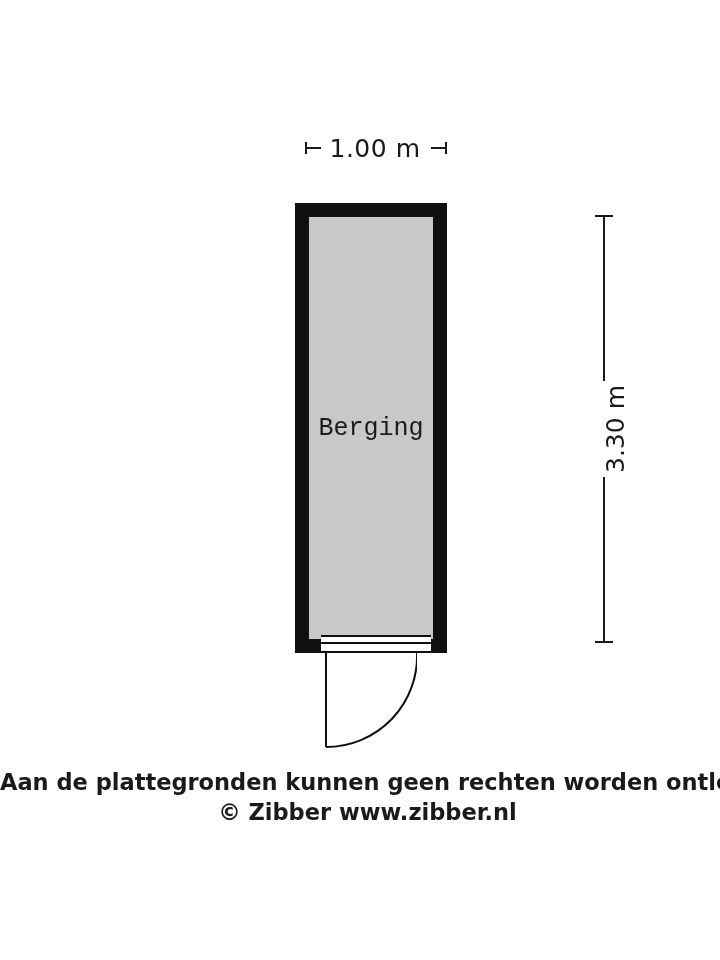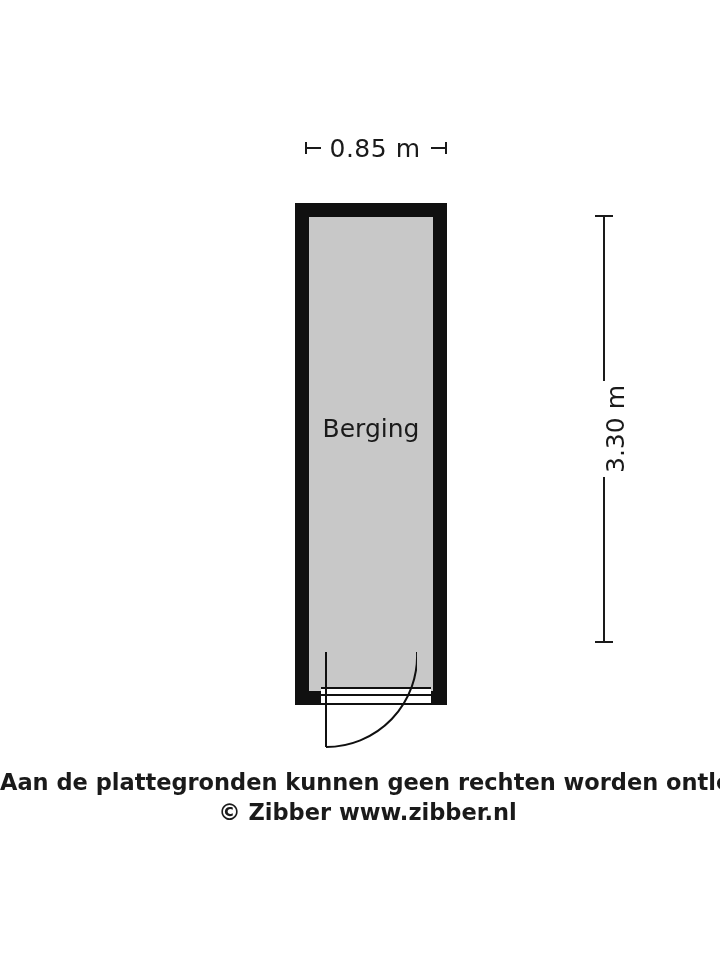--- a/index.html
+++ b/index.html
@@ -61,21 +61,22 @@
   }
   .tick-left .tick-v-cap { left: 0; }
   .tick-right .tick-v-cap { right: 0; }
 
   
   .plan {
     position: absolute;
     left: 295px;
     top: 203px;
     width: 152px;
-    height: 502px;
+    height: 450px;
+    font-family: Liberation Mono, monospace;
   }
   .wall-outline {
     position: absolute;
     inset: 0;
     background: #101010;
   }
   .room-fill {
     position: absolute;
     left: 14px;
     top: 14px;
@@ -186,21 +187,21 @@
   }
 </style>
 </head>
 <body>
 
 <div class="dim-top">
   <span class="tick-left">
     <span class="tick-h-line"></span>
       <span class="tick-v-cap"></span>
   </span>
-  <span class="dim-label">0.85 m</span>
+  <span class="dim-label">1.00 m</span>
   <span class="tick-right">
     <span class="tick-h-line"></span>
       <span class="tick-v-cap"></span>
   </span>
 </div>
 
 <div class="plan">
   <div class="wall-outline"></div>
   <div class="room-fill"></div>
   <div class="room-label">Berging</div>

